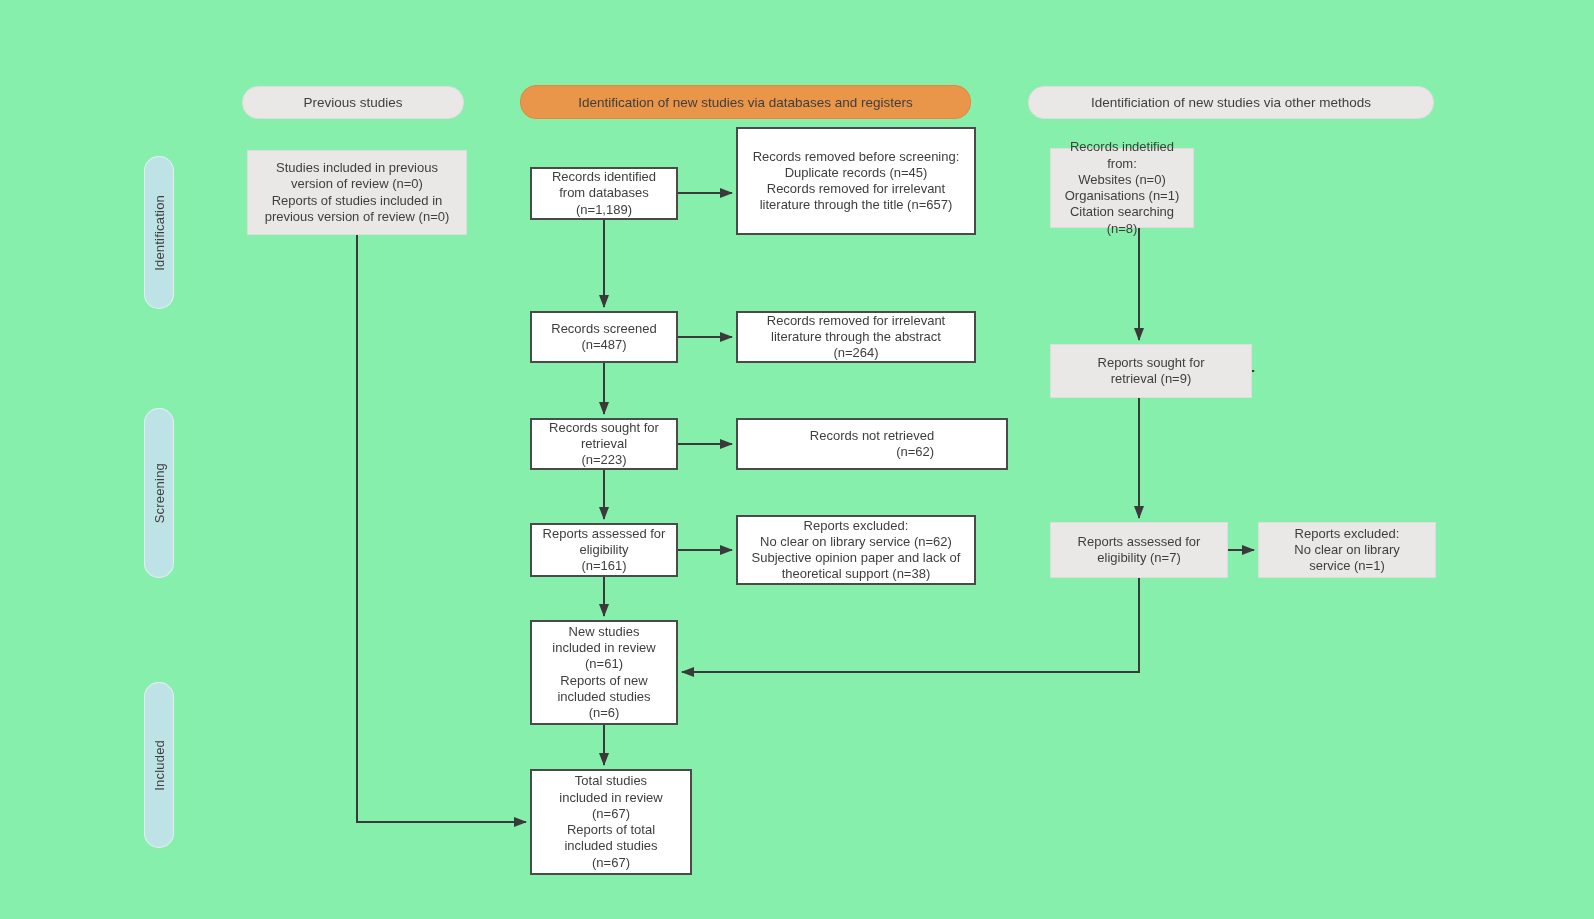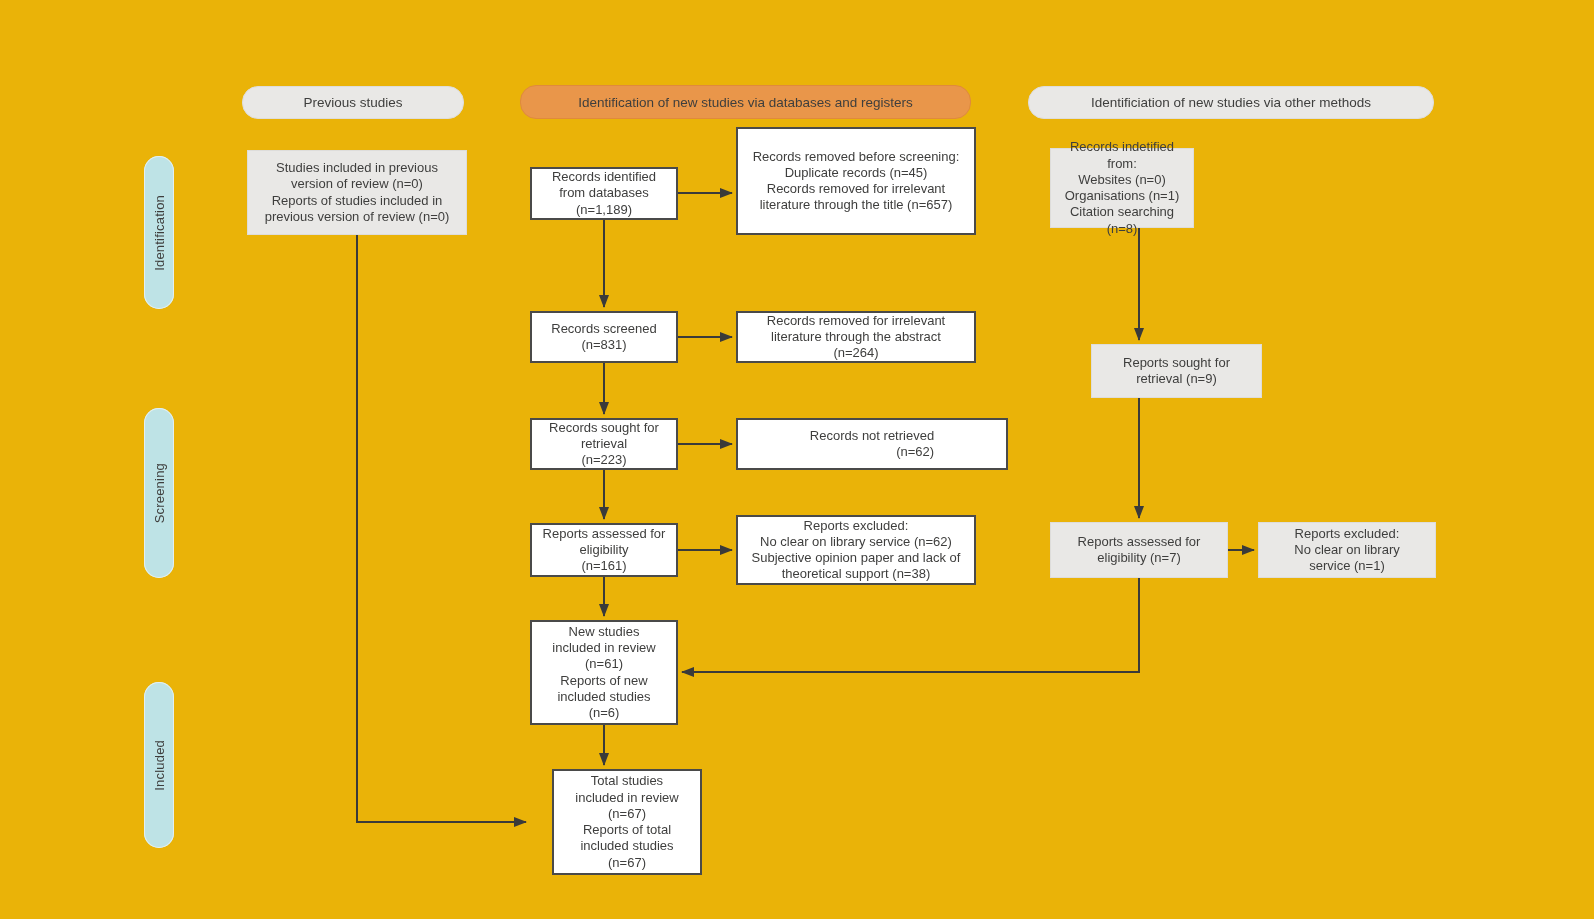--- a/index.html
+++ b/index.html
@@ -5,21 +5,21 @@
   :root{
     --accent-orange:#E9964A;
     --panel-gray:#E9E8E6;
     --stage-cyan:#BEE3E6;
     --line-dark:#4A4A49;
     --arrow:#3A3A3A;
     --text:#3E3E3D;
   }
   html,body{margin:0;padding:0;background:#fff;}
   .canvas{
-    position:relative;width:1594px;height:919px;background:#eab308;overflow:hidden;
+    position:relative;width:1594px;height:919px;background:#86efac;overflow:hidden;
     font-family:"Liberation Sans","DejaVu Sans",sans-serif;color:var(--text);
   }
   .flow-svg{position:absolute;left:0;top:0;width:1594px;height:919px;pointer-events:none;}
   .pill{
     position:absolute;display:flex;align-items:center;justify-content:center;
     border-radius:16px;font-size:13.5px;text-align:center;
   }
   .pill--gray{background:var(--panel-gray);border:1px solid #DEDDDB;}
   .pill--orange{background:var(--accent-orange);border:1px solid #E08A3C;}
   .stage{
@@ -89,21 +89,21 @@
 previous version of review (n=0)</div>
 
   <div class="box box--white" style="left:530px;top:167px;width:148px;height:53px;">Records identified
 from databases
 (n=1,189)</div>
   <div class="box box--white" style="left:736px;top:127px;width:240px;height:108px;">Records removed before screening:
 Duplicate records (n=45)
 Records removed for irrelevant
 literature through the title (n=657)</div>
   <div class="box box--white" style="left:530px;top:311px;width:148px;height:52px;">Records screened
-(n=831)</div>
+(n=487)</div>
   <div class="box box--white" style="left:736px;top:311px;width:240px;height:52px;">Records removed for irrelevant
 literature through the abstract
 (n=264)</div>
   <div class="box box--white" style="left:530px;top:418px;width:148px;height:52px;">Records sought for
 retrieval
 (n=223)</div>
   <div class="box box--white" style="left:736px;top:418px;width:272px;height:52px;text-align:right;">Records not retrieved
 (n=62)</div>
   <div class="box box--white" style="left:530px;top:523px;width:148px;height:54px;">Reports assessed for
 eligibility
@@ -111,32 +111,32 @@
   <div class="box box--white" style="left:736px;top:515px;width:240px;height:70px;">Reports excluded:
 No clear on library service (n=62)
 Subjective opinion paper and lack of
 theoretical support (n=38)</div>
   <div class="box box--white" style="left:530px;top:620px;width:148px;height:105px;">New studies
 included in review
 (n=61)
 Reports of new
 included studies
 (n=6)</div>
-  <div class="box box--white" style="left:530px;top:769px;width:150px;height:106px;margin-left:22px;">Total studies
+  <div class="box box--white" style="left:530px;top:769px;width:162px;height:106px;">Total studies
 included in review
 (n=67)
 Reports of total
 included studies
 (n=67)</div>
 
   <div class="box box--gray" style="left:1050px;top:148px;width:144px;height:80px;">Records indetified from:
 Websites (n=0)
 Organisations (n=1)
 Citation searching (n=8)</div>
-  <div class="box box--gray" style="left:1050px;top:344px;width:171px;height:54px;margin-left:41px;">Reports sought for
+  <div class="box box--gray" style="left:1050px;top:344px;width:202px;height:54px;">Reports sought for
 retrieval (n=9)</div>
   <div class="box box--gray" style="left:1050px;top:522px;width:178px;height:56px;">Reports assessed for
 eligibility (n=7)</div>
   <div class="box box--gray" style="left:1258px;top:522px;width:178px;height:56px;">Reports excluded:
 No clear on library
 service (n=1)</div>
 
 </div>
 
 </body></html>

